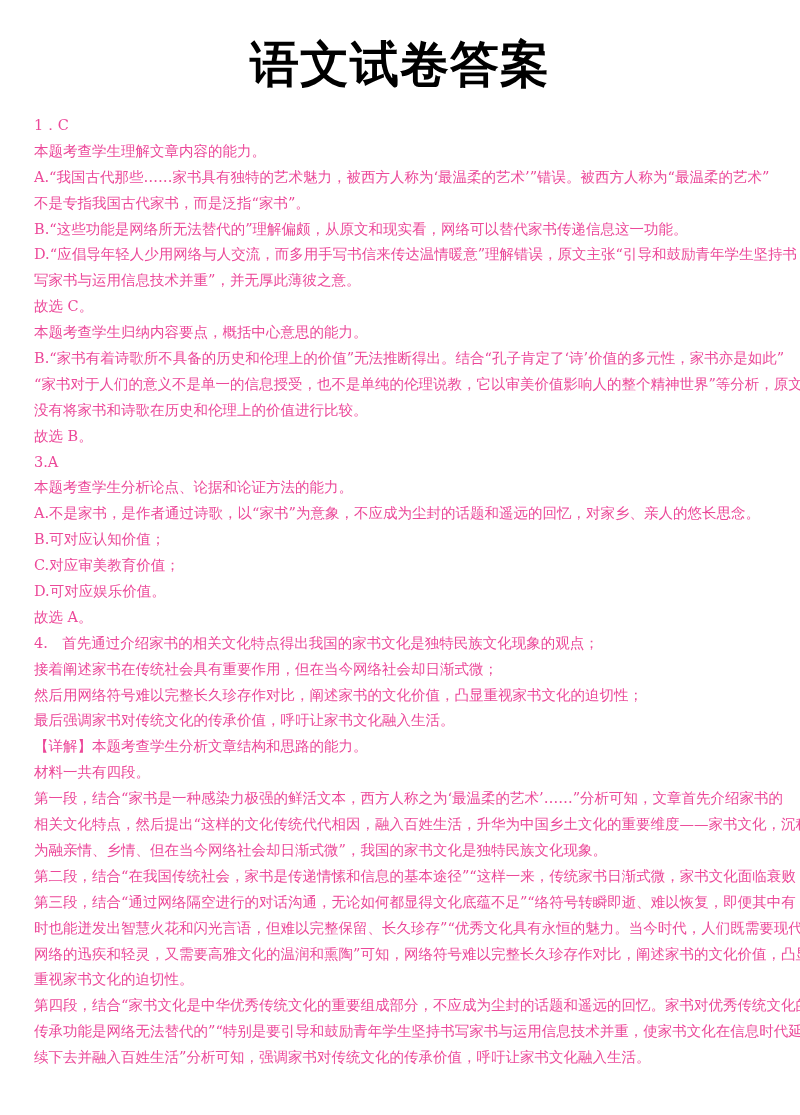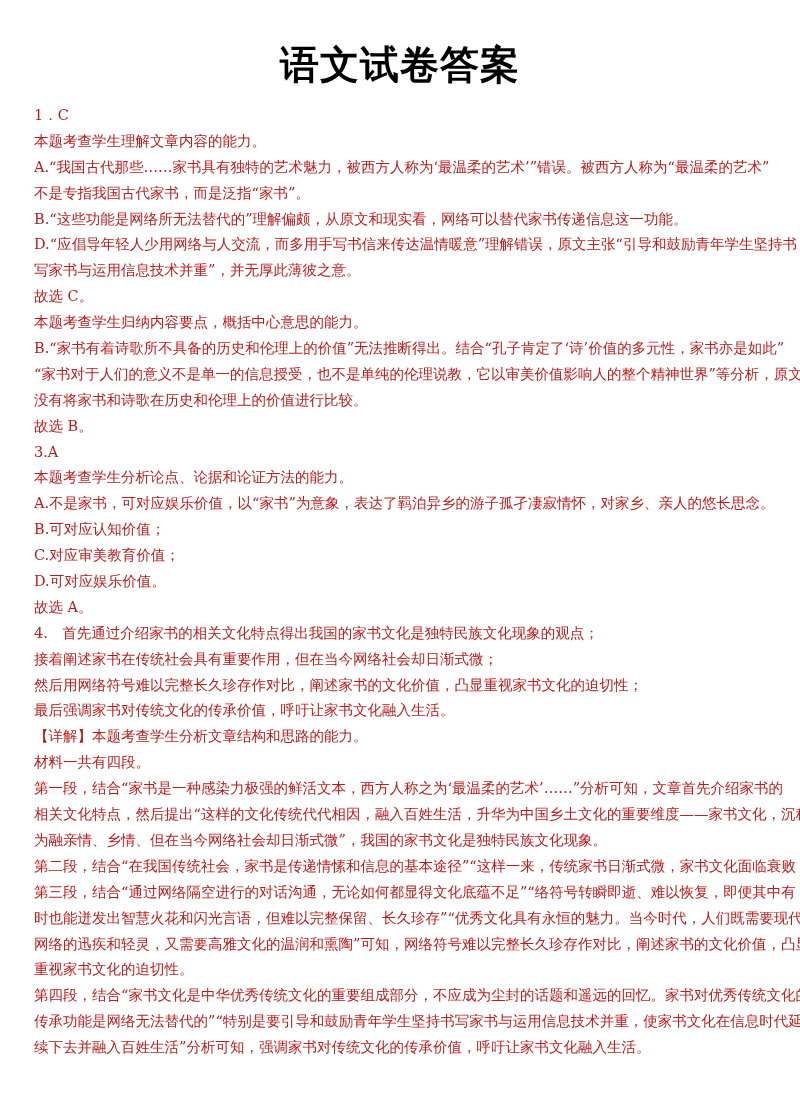--- a/index.html
+++ b/index.html
@@ -21,31 +21,31 @@
     box-sizing: border-box;
   }
   .doc-title {
     margin: 0;
     padding-top: 40px;
     height: 50px;
     line-height: 50px;
     text-align: center;
     font-family: "DejaVu Sans", "Liberation Sans", sans-serif;
     font-weight: 700;
-    font-size: 39px;
+    font-size: 49px;
     letter-spacing: 1px;
     color: #000000;
   }
   .content {
-    margin-top: 13px;
+    margin-top: 23px;
     padding-left: 34px;
     padding-right: 30px;
     font-family: "DejaVu Serif", "Liberation Serif", serif;
     font-size: 14.5px;
-    color: #b91c1c;
+    color: #ec4899;
   }
   .line {
     height: 25.9px;
     line-height: 25.9px;
     white-space: pre;
     overflow: visible;
   }
   .line.indent {
     padding-left: 10px;
   }
@@ -64,21 +64,21 @@
     <div class="line">D.“应倡导年轻人少用网络与人交流，而多用手写书信来传达温情暖意”理解错误，原文主张“引导和鼓励青年学生坚持书</div>
     <div class="line">写家书与运用信息技术并重”，并无厚此薄彼之意。</div>
     <div class="line">故选 C。</div>
     <div class="line">本题考查学生归纳内容要点，概括中心意思的能力。</div>
     <div class="line">B.“家书有着诗歌所不具备的历史和伦理上的价值”无法推断得出。结合“孔子肯定了‘诗’价值的多元性，家书亦是如此”</div>
     <div class="line">“家书对于人们的意义不是单一的信息授受，也不是单纯的伦理说教，它以审美价值影响人的整个精神世界”等分析，原文</div>
     <div class="line">没有将家书和诗歌在历史和伦理上的价值进行比较。</div>
     <div class="line">故选 B。</div>
     <div class="line">3.A</div>
     <div class="line">本题考查学生分析论点、论据和论证方法的能力。</div>
-    <div class="line">A.不是家书，可对应娱乐价值，以“家书”为意象，表达了羁泊异乡的游子孤孑凄寂情怀，对家乡、亲人的悠长思念。</div>
+    <div class="line">A.不是家书，是作者通过诗歌，以“家书”为意象，不应成为尘封的话题和遥远的回忆，对家乡、亲人的悠长思念。</div>
     <div class="line">B.可对应认知价值；</div>
     <div class="line">C.对应审美教育价值；</div>
     <div class="line">D.可对应娱乐价值。</div>
     <div class="line">故选 A。</div>
     <div class="line">4.　首先通过介绍家书的相关文化特点得出我国的家书文化是独特民族文化现象的观点；</div>
     <div class="line">接着阐述家书在传统社会具有重要作用，但在当今网络社会却日渐式微；</div>
     <div class="line">然后用网络符号难以完整长久珍存作对比，阐述家书的文化价值，凸显重视家书文化的迫切性；</div>
     <div class="line">最后强调家书对传统文化的传承价值，呼吁让家书文化融入生活。</div>
     <div class="line">【详解】本题考查学生分析文章结构和思路的能力。</div>
     <div class="line">材料一共有四段。</div>

